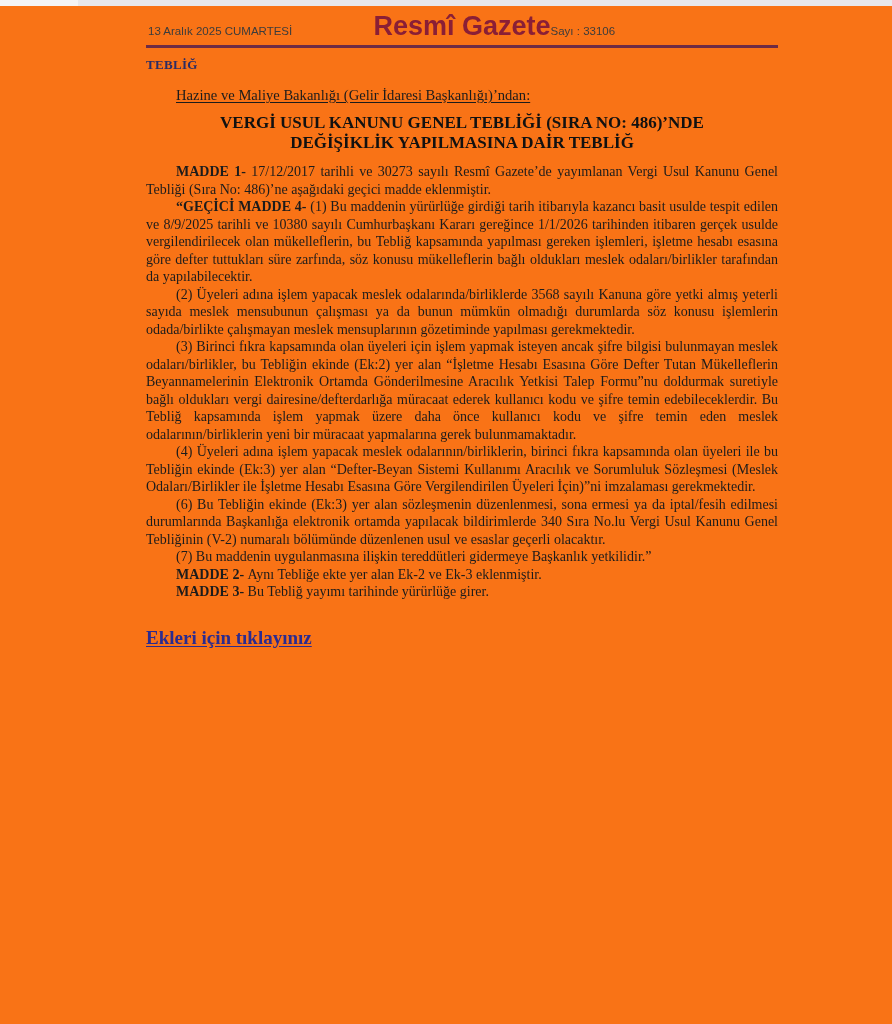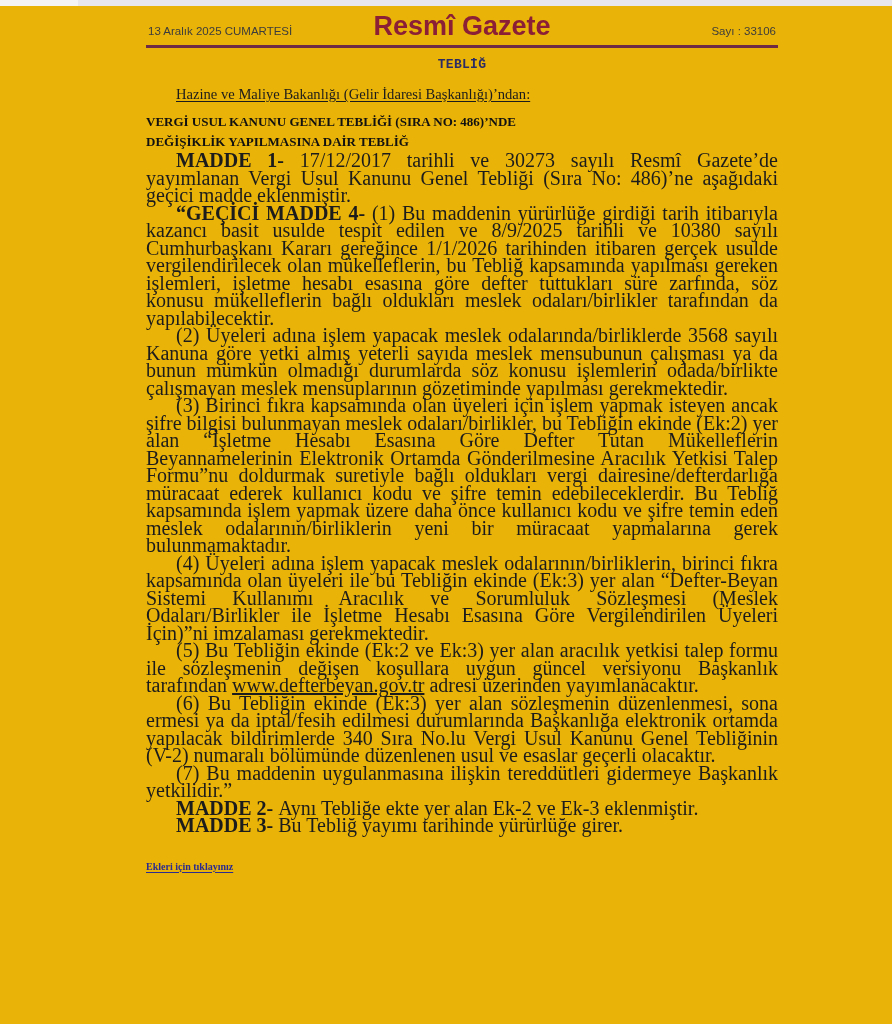--- a/index.html
+++ b/index.html
@@ -4,21 +4,21 @@
 <style>
   html, body {
     margin: 0;
     padding: 0;
     background: #ffffff;
   }
   .canvas {
     position: relative;
     width: 892px;
     height: 1024px;
-    background: #eab308;
+    background: #f97316;
     overflow: hidden;
     font-family: "Liberation Serif", serif;
   }
   .top-strip {
     position: absolute;
     top: 0; left: 0;
     width: 892px; height: 6px;
     background: #e8e8ec;
   }
   .top-strip::before {
@@ -41,79 +41,79 @@
     padding: 5px 2px 3px 2px;
   }
   .masthead .date,
   .masthead .issue {
     font-family: "Liberation Sans", sans-serif;
     font-size: 11.5px;
     color: #3c3c3c;
     flex: 1;
     white-space: nowrap;
   }
-  .masthead .issue { text-align: right; }
+  .masthead .issue { }
   .masthead .gz-title {
     font-family: Liberation Sans, sans-serif;
     font-weight: bold;
     font-size: 27px;
     color: #8a1f36;
     flex: 0 0 auto;
     white-space: nowrap;
   }
   .rule {
     height: 3px;
     background: #6d2b45;
   }
   .section-label {
     margin-top: 9px;
-    text-align: center;
-    font-family: Liberation Mono, monospace;
+    font-family: Liberation Serif, serif;
     font-weight: bold;
     font-size: 13px;
     letter-spacing: 0.3px;
     color: #2c2c64;
   }
   .from-line {
     margin-top: 14px;
     text-indent: 30px;
     font-size: 14.6px;
     color: #1c1c1c;
     text-decoration: underline;
     text-underline-offset: 2px;
   }
   .doc-title {
     margin-top: 9px;
-    text-align: left;
+    text-align: center;
     font-weight: bold;
-    font-size: 13px;
+    font-size: 17px;
     line-height: 20px;
     color: #111111;
   }
   .body-text {
-    font-size: 20px;
+    margin-top: 10px;
+    font-size: 14px;
     line-height: 17.5px;
     color: #1c1c1c;
     text-align: justify;
   }
   .para {
     margin: 0;
     text-indent: 30px;
   }
   .b { font-weight: bold; }
   .inline-link {
     color: inherit;
     text-decoration: underline;
     cursor: pointer;
   }
   .attachments-link {
     display: inline-block;
     margin-top: 26px;
     font-weight: bold;
-    font-size: 10px;
+    font-size: 19px;
     color: #2b2b8f;
     text-decoration: underline;
     text-underline-offset: 2px;
     cursor: pointer;
   }
 </style>
 </head>
 <body>
 
 <div class="canvas">
@@ -137,21 +137,20 @@
       <div>VERGİ USUL KANUNU GENEL TEBLİĞİ (SIRA NO: 486)’NDE</div>
       <div>DEĞİŞİKLİK YAPILMASINA DAİR TEBLİĞ</div>
     </div>
 
     <div class="body-text" id="paragraphs">
         <p class="para"><span class="b">MADDE 1- </span><span class="">17/12/2017 tarihli ve 30273 sayılı Resmî Gazete’de yayımlanan Vergi Usul Kanunu Genel Tebliği (Sıra No: 486)’ne aşağıdaki geçici madde eklenmiştir.</span></p>
         <p class="para"><span class="b">“GEÇİCİ MADDE 4- </span><span class="">(1) Bu maddenin yürürlüğe girdiği tarih itibarıyla kazancı basit usulde tespit edilen ve 8/9/2025 tarihli ve 10380 sayılı Cumhurbaşkanı Kararı gereğince 1/1/2026 tarihinden itibaren gerçek usulde vergilendirilecek olan mükelleflerin, bu Tebliğ kapsamında yapılması gereken işlemleri, işletme hesabı esasına göre defter tuttukları süre zarfında, söz konusu mükelleflerin bağlı oldukları meslek odaları/birlikler tarafından da yapılabilecektir.</span></p>
         <p class="para"><span class="">(2) Üyeleri adına işlem yapacak meslek odalarında/birliklerde 3568 sayılı Kanuna göre yetki almış yeterli sayıda meslek mensubunun çalışması ya da bunun mümkün olmadığı durumlarda söz konusu işlemlerin odada/birlikte çalışmayan meslek mensuplarının gözetiminde yapılması gerekmektedir.</span></p>
         <p class="para"><span class="">(3) Birinci fıkra kapsamında olan üyeleri için işlem yapmak isteyen ancak şifre bilgisi bulunmayan meslek odaları/birlikler, bu Tebliğin ekinde (Ek:2) yer alan “İşletme Hesabı Esasına Göre Defter Tutan Mükelleflerin Beyannamelerinin Elektronik Ortamda Gönderilmesine Aracılık Yetkisi Talep Formu”nu doldurmak suretiyle bağlı oldukları vergi dairesine/defterdarlığa müracaat ederek kullanıcı kodu ve şifre temin edebileceklerdir. Bu Tebliğ kapsamında işlem yapmak üzere daha önce kullanıcı kodu ve şifre temin eden meslek odalarının/birliklerin yeni bir müracaat yapmalarına gerek bulunmamaktadır.</span></p>
         <p class="para"><span class="">(4) Üyeleri adına işlem yapacak meslek odalarının/birliklerin, birinci fıkra kapsamında olan üyeleri ile bu Tebliğin ekinde (Ek:3) yer alan “Defter-Beyan Sistemi Kullanımı Aracılık ve Sorumluluk Sözleşmesi (Meslek Odaları/Birlikler ile İşletme Hesabı Esasına Göre Vergilendirilen Üyeleri İçin)”ni imzalaması gerekmektedir.</span></p>
-        <p class="para"><span class="">(5) Bu Tebliğin ekinde (Ek:2 ve Ek:3) yer alan aracılık yetkisi talep formu ile sözleşmenin değişen koşullara uygun güncel versiyonu Başkanlık tarafından </span><a class="inline-link">www.defterbeyan.gov.tr</a><span class=""> adresi üzerinden yayımlanacaktır.</span></p>
         <p class="para"><span class="">(6) Bu Tebliğin ekinde (Ek:3) yer alan sözleşmenin düzenlenmesi, sona ermesi ya da iptal/fesih edilmesi durumlarında Başkanlığa elektronik ortamda yapılacak bildirimlerde 340 Sıra No.lu Vergi Usul Kanunu Genel Tebliğinin (V-2) numaralı bölümünde düzenlenen usul ve esaslar geçerli olacaktır.</span></p>
         <p class="para"><span class="">(7) Bu maddenin uygulanmasına ilişkin tereddütleri gidermeye Başkanlık yetkilidir.”</span></p>
         <p class="para"><span class="b">MADDE 2- </span><span class="">Aynı Tebliğe ekte yer alan Ek-2 ve Ek-3 eklenmiştir.</span></p>
         <p class="para"><span class="b">MADDE 3- </span><span class="">Bu Tebliğ yayımı tarihinde yürürlüğe girer.</span></p>
       </div>
 
     <a class="attachments-link">Ekleri için tıklayınız</a>
 
   </div>
 </div>

